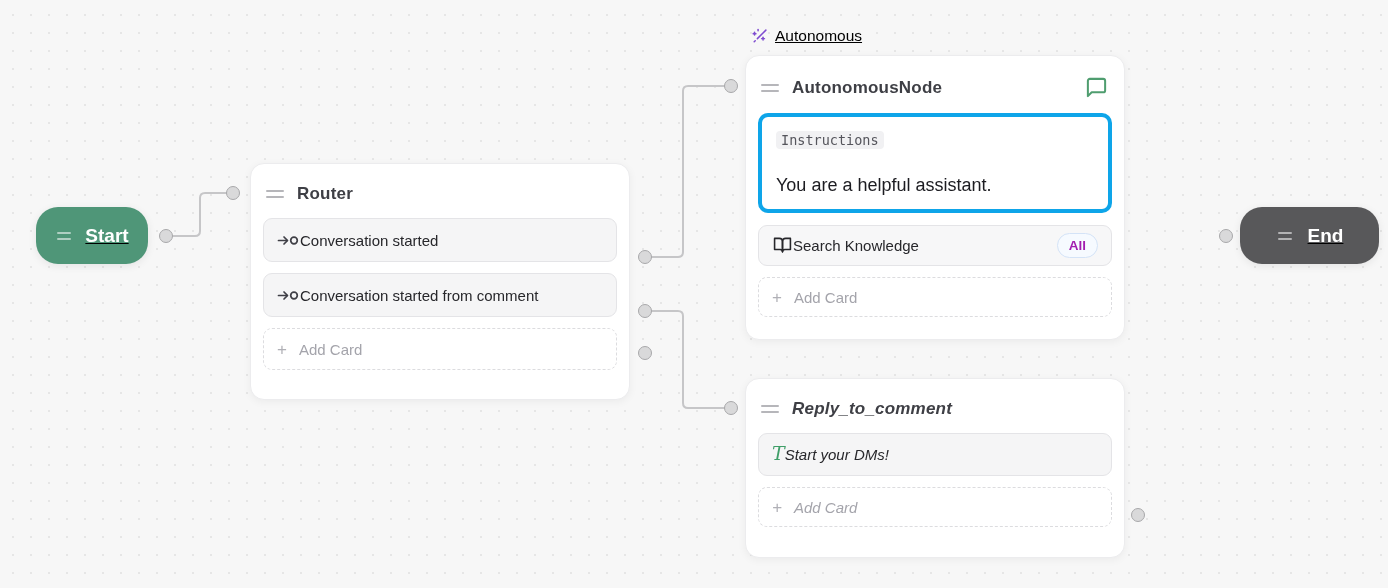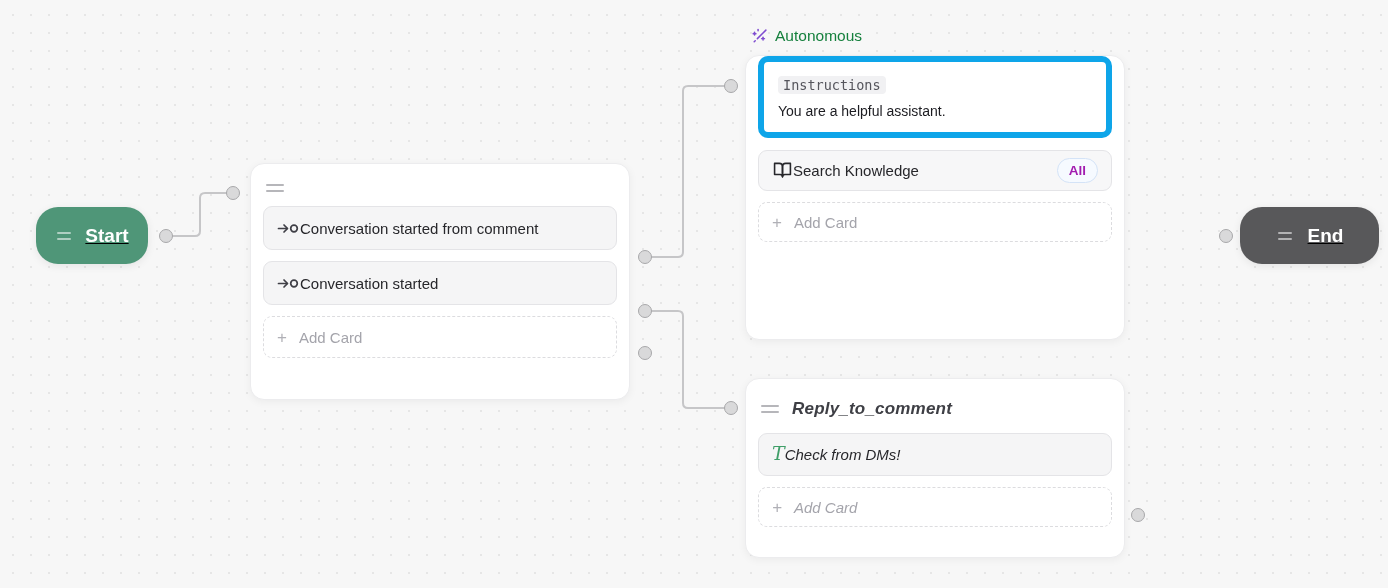--- a/index.html
+++ b/index.html
@@ -39,31 +39,31 @@
     padding:0 13px;box-sizing:border-box;font-size:15px;color:#27272b;cursor:pointer;
   }
   .add-card{
     margin:0 12px 12px 12px;height:42px;border-radius:9px;background:transparent;
     border:1.5px dashed #dcdcdf;display:flex;align-items:center;gap:12px;
     padding:0 13px;box-sizing:border-box;font-size:15px;color:#a4a4ab;cursor:pointer;
   }
   .plus{font-size:17px;line-height:1;color:#b0b0b6;font-weight:400;}
   .tag{
     position:absolute;left:751px;top:27px;display:flex;align-items:center;gap:7px;
-    color:#15803d;font-size:15.5px;z-index:2;
+    color:#000000;font-size:15.5px;z-index:2;text-decoration:underline;
   }
   .instructions-card{
-    margin:0 12px 12px 12px;border-radius:10px;background:#fff;border:6px solid #0ea5e9;
+    margin:0 12px 12px 12px;border-radius:10px;background:#fff;border:4px solid #0ea5e9;
     padding:14px 14px 13px 14px;box-sizing:border-box;cursor:pointer;
   }
   .mono-chip{
     display:inline-block;font-family:"DejaVu Sans Mono","Liberation Mono",monospace;
     font-size:13.5px;color:#55555c;background:#f1f1f3;border-radius:4px;padding:1px 5px;
   }
-  .instr-value{margin-top:9px;font-size:14px;color:#1c1c21;}
+  .instr-value{margin-top:26px;font-size:18px;color:#1c1c21;}
   .badge-all{
     margin-left:auto;font-size:13.5px;font-weight:bold;color:#a21caf;
     background:#f6faff;border:1px solid #d4e3f7;border-radius:999px;padding:4px 11px;
   }
   svg{display:block;}
   .t-glyph{font-family:"DejaVu Serif","Liberation Serif",serif;font-size:19px;color:#3f9e68;line-height:1;margin-top:-2px;}
 </style>
 </head>
 <body>
 
@@ -81,44 +81,45 @@
   <span class="label">Start</span>
 </div>
 <div class="port" style="left:159px;top:229px;"></div>
 
 <div class="node" style="left:250px;top:163px;width:380px;height:237px;">
   <div class="node-header">
     <span class="handle">
         <i></i>
         <i></i>
       </span>
+    <span class="node-title">Router</span>
   </div>
   <div class="card">
     <span>
       <svg width="23" height="13" viewBox="0 0 23 13">
           <g stroke="#3f3f46" stroke-width="1.7" fill="none" stroke-linecap="round" stroke-linejoin="round">
             <path d="M1.5 6.5 H10"></path>
             <path d="M7 3 L10.5 6.5 L7 10"></path>
             <circle cx="17" cy="6.5" r="3.3"></circle>
           </g>
         </svg>
     </span>
-    <span>Conversation started from comment</span>
+    <span>Conversation started</span>
   </div>
   <div class="card">
     <span>
       <svg width="23" height="13" viewBox="0 0 23 13">
           <g stroke="#3f3f46" stroke-width="1.7" fill="none" stroke-linecap="round" stroke-linejoin="round">
             <path d="M1.5 6.5 H10"></path>
             <path d="M7 3 L10.5 6.5 L7 10"></path>
             <circle cx="17" cy="6.5" r="3.3"></circle>
           </g>
         </svg>
     </span>
-    <span>Conversation started</span>
+    <span>Conversation started from comment</span>
   </div>
   <div class="add-card">
     <span class="plus">+</span>
     <span>Add Card</span>
   </div>
 </div>
 <div class="port" style="left:226px;top:186px;"></div>
 <div class="port" style="left:638px;top:250px;"></div>
 <div class="port" style="left:638px;top:304px;"></div>
 <div class="port" style="left:638px;top:346px;"></div>
@@ -132,20 +133,32 @@
         <path d="M3 8 h4"></path>
         <path d="M17 13 v4"></path>
         <path d="M15 15 h4"></path>
         <path d="M10 2 v2"></path>
       </svg>
   </span>
   <span>Autonomous</span>
 </div>
 
 <div class="node" style="left:745px;top:55px;width:380px;height:285px;">
+  <div class="node-header">
+    <span class="handle">
+        <i></i>
+        <i></i>
+      </span>
+    <span class="node-title">AutonomousNode</span>
+    <span style="cursor:pointer;">
+      <svg width="23" height="23" viewBox="0 0 24 24" fill="none" stroke="#4f9d6f" stroke-width="2.1" stroke-linecap="round" stroke-linejoin="round">
+          <path d="M21 15a2 2 0 0 1-2 2H7l-4 4V5a2 2 0 0 1 2-2h14a2 2 0 0 1 2 2z"></path>
+        </svg>
+    </span>
+  </div>
   <div class="instructions-card">
     <span class="mono-chip">Instructions</span>
     <div class="instr-value">You are a helpful assistant.</div>
   </div>
   <div class="card" style="height:41px;background:#f7f7f8;">
     <span>
       <svg width="21" height="19" viewBox="0 0 24 24" fill="none" stroke="#27272b" stroke-width="2" stroke-linecap="round" stroke-linejoin="round">
           <path d="M2 3h6a4 4 0 0 1 4 4v13a3 3 0 0 0-3-3H2z"></path>
           <path d="M22 3h-6a4 4 0 0 0-4 4v13a3 3 0 0 1 3-3h7z"></path>
         </svg>
@@ -163,21 +176,21 @@
 <div class="node" style="left:745px;top:378px;width:380px;height:180px;font-style:italic;">
   <div class="node-header">
     <span class="handle">
         <i></i>
         <i></i>
       </span>
     <span class="node-title">Reply_to_comment</span>
   </div>
   <div class="card" style="height:43px;">
     <span class="t-glyph">T</span>
-    <span>Check from DMs!</span>
+    <span>Start your DMs!</span>
   </div>
   <div class="add-card" style="height:40px;">
     <span class="plus">+</span>
     <span>Add Card</span>
   </div>
 </div>
 <div class="port" style="left:724px;top:401px;"></div>
 <div class="port" style="left:1131px;top:508px;"></div>
 
 <div class="pill" style="left:1240px;top:207px;width:139px;height:57px;background:#58585a;gap:14px;">

